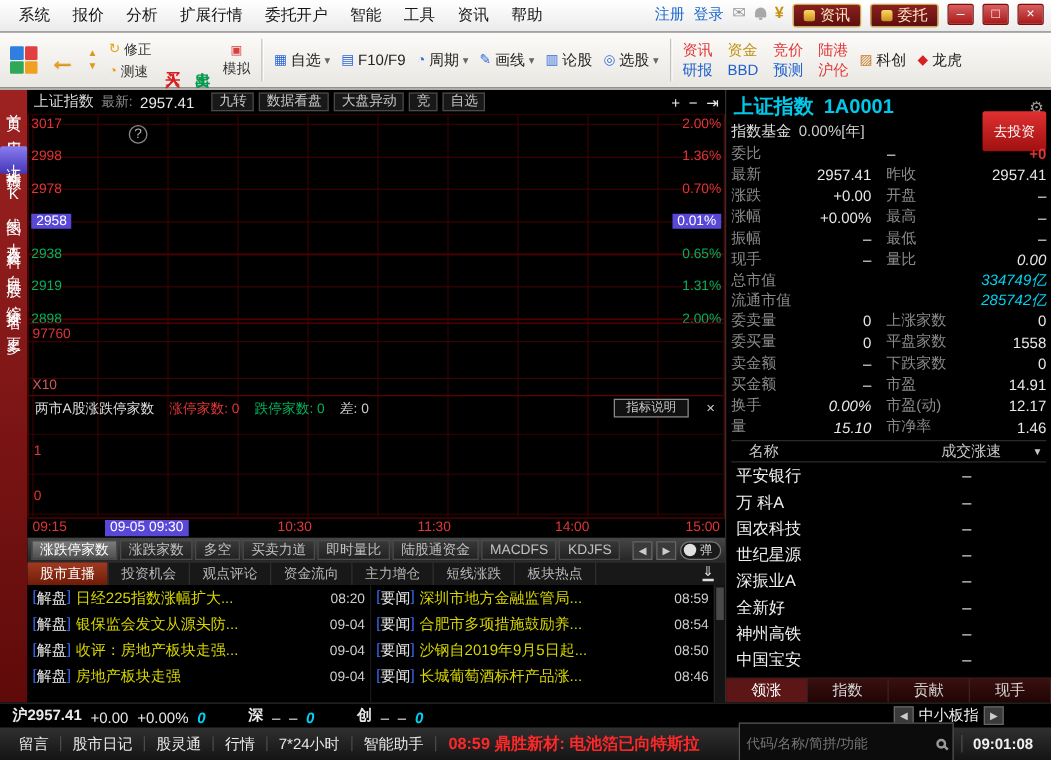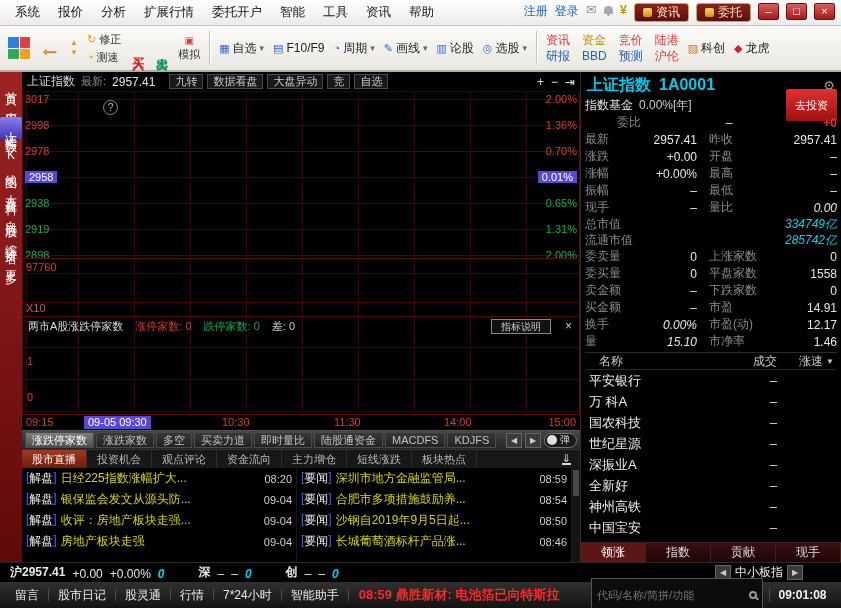--- a/index.html
+++ b/index.html
@@ -144,38 +144,38 @@
   
   .rpanel { position:absolute; left:580px; top:72px; width:261px; height:490px; background:#000;
     border-left:1px solid #303030; padding:0 4px; }
   .rp-header { height:24px; display:flex; align-items:baseline; gap:8px; padding:3px 2px 0; }
   .rp-title,.rp-code { color:#00c8e8; font-size:16px; font-weight:bold; }
   .rp-gear { margin-left:auto; color:#999; font-size:13px; align-self:center; }
   .rp-fund { height:18px; display:flex; align-items:center; gap:6px; font-size:12px; color:#e0e0e0; }
   .rp-fund-value { color:#cfcfcf; }
   .rp-invest { margin-left:auto; background:linear-gradient(#e03030,#a01010); color:#fff; border:none;
     font-size:11px; height:32px; padding:0 9px; border-radius:2px; }
-  .rp-weibi { height:17px; display:flex; align-items:center; font-size:12px;margin-left:32px; }
+  .rp-weibi { height:17px; display:flex; align-items:center; font-size:12px; }
   .rp-weibi .lbl { color:#8a8a8a; width:46px; }
   .wb-val { flex:1; text-align:center; color:#e8e8e8; }
   .wb-diff { width:42px; text-align:right; font-weight:bold; }
   .prow { display:flex; height:17px; align-items:center; font-size:12px; }
   .prow .l1 { width:46px; color:#8a8a8a; }
   .prow .v1 { width:66px; text-align:right; color:#e8e8e8; }
   .prow .l2 { width:64px; margin-left:12px; color:#8a8a8a; }
   .prow .v2 { flex:1; text-align:right; color:#e8e8e8; }
   .caprow { display:flex; height:16px; align-items:center; font-size:12px; }
   .caprow .l1 { width:70px; color:#8a8a8a; }
   .capv { flex:1; text-align:right; }
   .rp-table { margin-top:2px; }
   .thead { height:18px; display:flex; align-items:center; color:#c8c8c8; font-size:12px;
     border-top:1px solid #2a2a2a; border-bottom:1px solid #2a2a2a; }
   .th.name { flex:1; padding-left:14px; }
   .th.vol { width:72px; text-align:right; }
-  .th.speed { width:46px; text-align:right; }
+  .th.speed { width:46px; text-align:left; }
   .sort { width:14px; color:#c8c8c8; font-size:8px; text-align:center; }
   .trow { height:21px; display:flex; align-items:center; font-size:13px; padding-right:14px; }
   .td.name { flex:1; padding-left:4px; color:#f0f0f0; }
   .td.vol { width:72px; text-align:right; color:#e0e0e0; }
   .td.speed { width:46px; text-align:right; color:#e0e0e0; }
   .rp-tabs { position:absolute; bottom:0; left:0; right:0; height:20px; display:flex; align-items:center;
     background:linear-gradient(#3a1010,#200404); border-top:1px solid #402020; }
   .rtab { flex:1; text-align:center; color:#d8d8d8; font-size:12px; height:100%; line-height:19px; border-right:1px solid #402020; }
   .rtab.c-active { background:#5c1616; color:#fff; }
 

